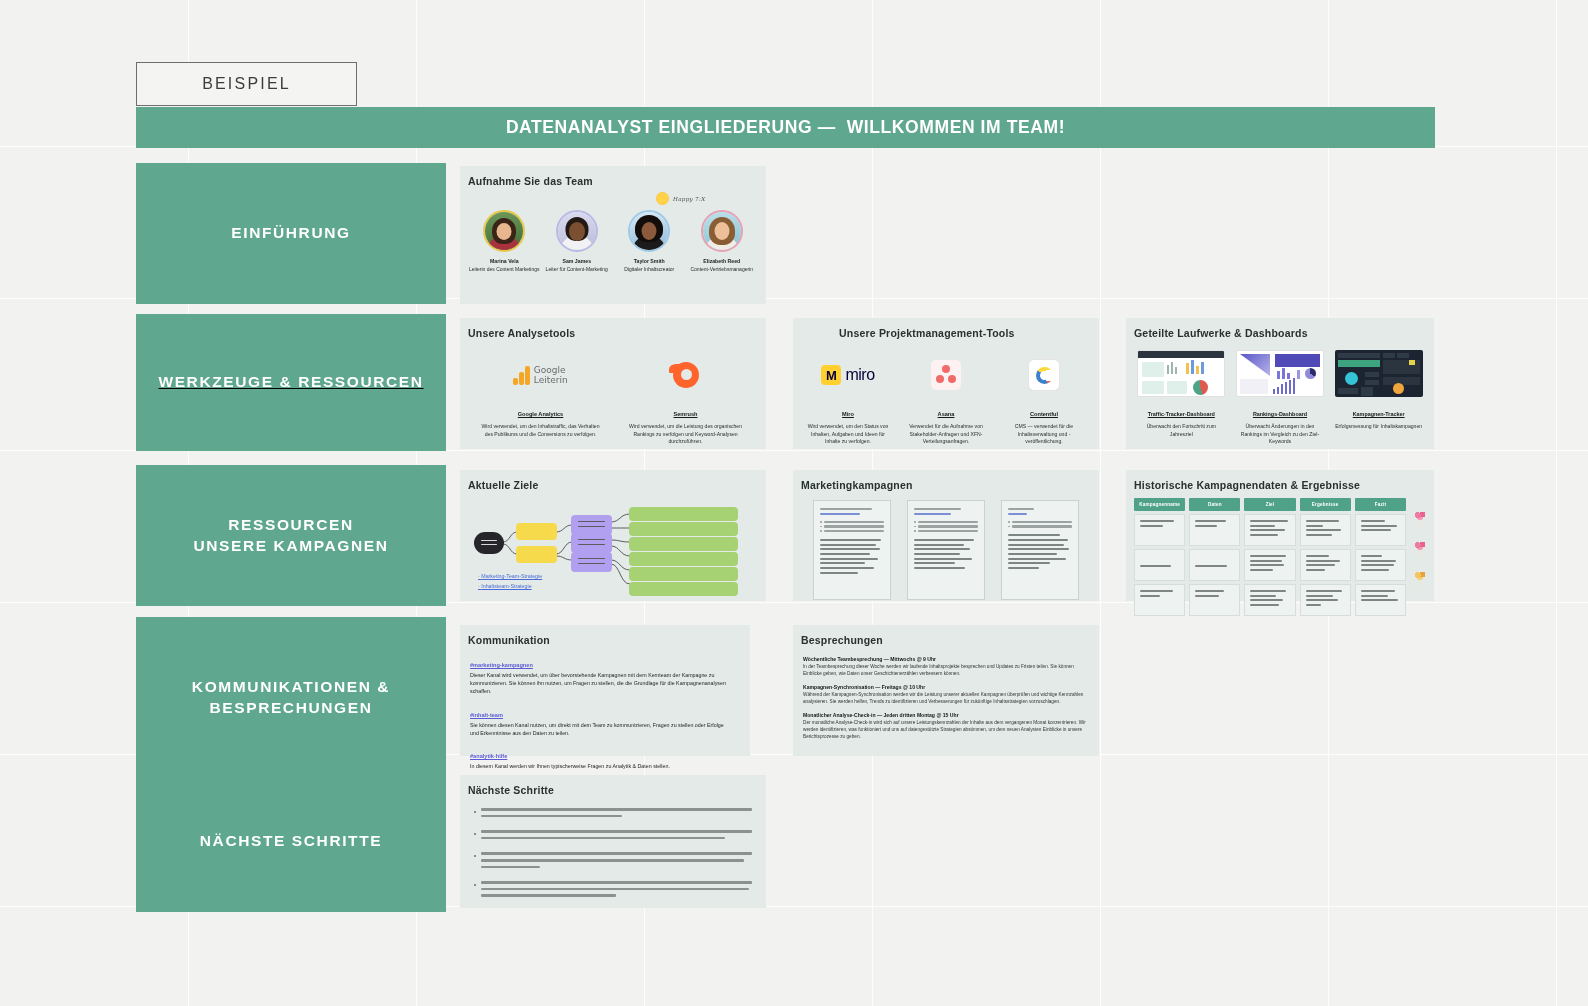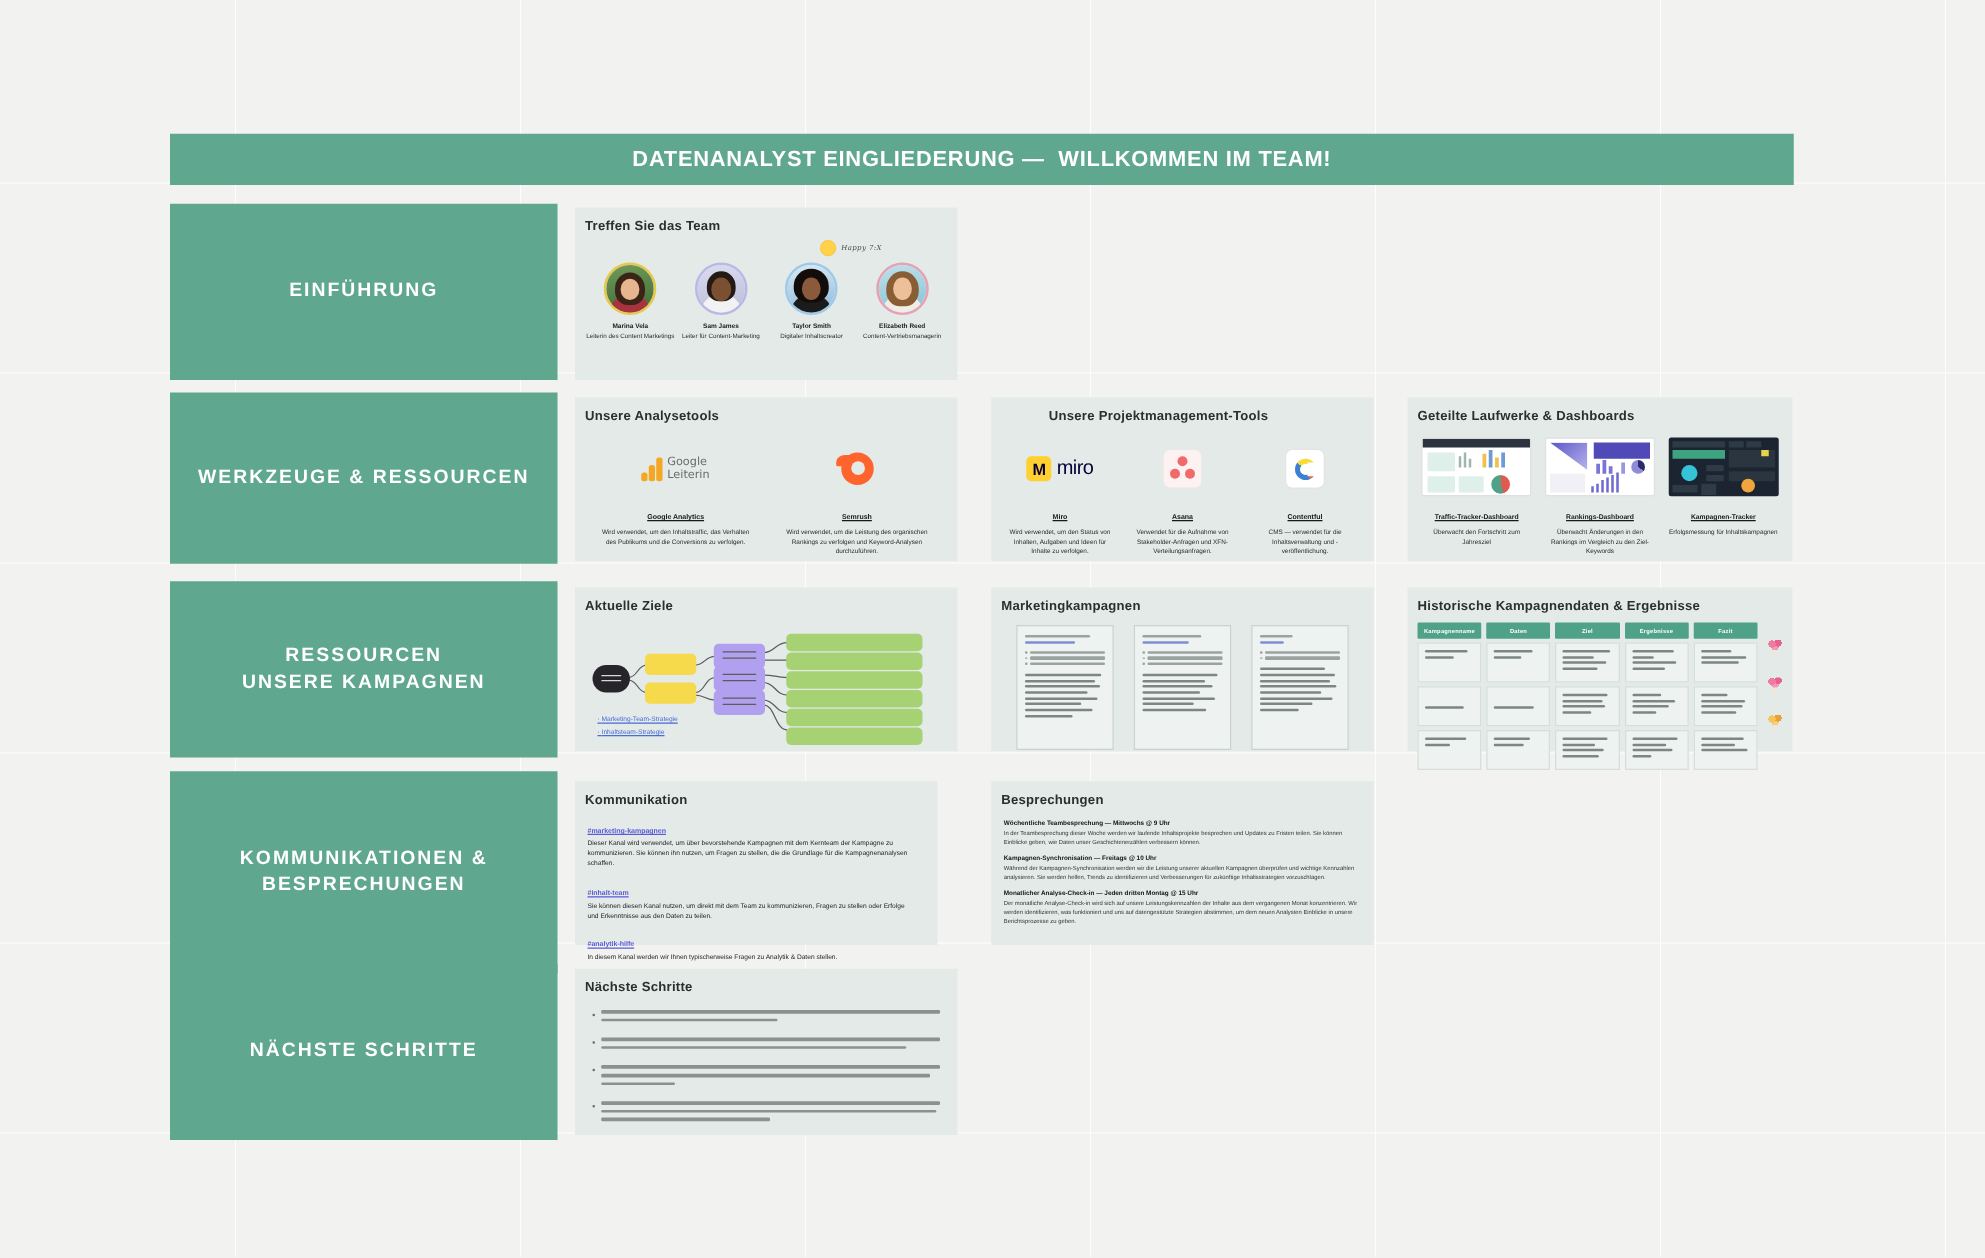--- a/index.html
+++ b/index.html
@@ -234,45 +234,48 @@
   .ns-item { display: flex; gap: 5px; margin-bottom: 9px; }
   .ns-dot { width: 1.8px; height: 1.8px; border-radius: 50%; background: #6b7270; margin-top: 3px; flex: none; }
   .ns-lines { flex: 1; }
   .ns-lines .ln { height: 2.6px; background: #8a918f; margin-bottom: 4px; }
 </style>
 </head>
 <body>
 
 <div id="board">
 
+  <div class="abs beispiel">
+    <span>BEISPIEL</span>
+  </div>
 
   <div class="abs banner">
     <span class="banner-text">DATENANALYST EINGLIEDERUNG —  WILLKOMMEN IM TEAM!</span>
   </div>
 
   <div class="abs seclabel" style="top:163px;height:141px;">
     <span>EINFÜHRUNG</span>
   </div>
-  <div class="abs seclabel" style="top:314px;height:137px;">
+  <div class="abs seclabel" style="top:314px;height:137px;text-decoration:underline;">
     <span>WERKZEUGE &amp; RESSOURCEN</span>
   </div>
   <div class="abs seclabel" style="top:465px;height:141px;">
     <span>RESSOURCEN
 UNSERE KAMPAGNEN</span>
   </div>
   <div class="abs seclabel" style="top:617px;height:162px;">
     <span>KOMMUNIKATIONEN &amp;
 BESPRECHUNGEN</span>
   </div>
   <div class="abs seclabel" style="top:771px;height:141px;">
     <span>NÄCHSTE SCHRITTE</span>
   </div>
 
   <div class="abs panel" style="left:460px;top:166px;width:306px;height:138px;">
-    <div class="panel-title" style="position:absolute;left:8px;top:9px;">Treffen Sie das Team</div>
+    <div class="panel-title" style="position:absolute;left:8px;top:9px;">Aufnahme Sie das Team</div>
 
     <div class="note-badge" style="left:196px;top:26px;">
       <div class="sun"></div>
       <span class="handwrite">Happy 7:X</span>
     </div>
 
     <div class="team-row" style="position:absolute;left:8px;right:8px;top:44px;">
       <div class="member">
         <div class="avatar" style="border-color:#e8c84a;">
           <div class="av-bg" style="background:linear-gradient(170deg,#6f9a5a,#3f6b36);"></div>

